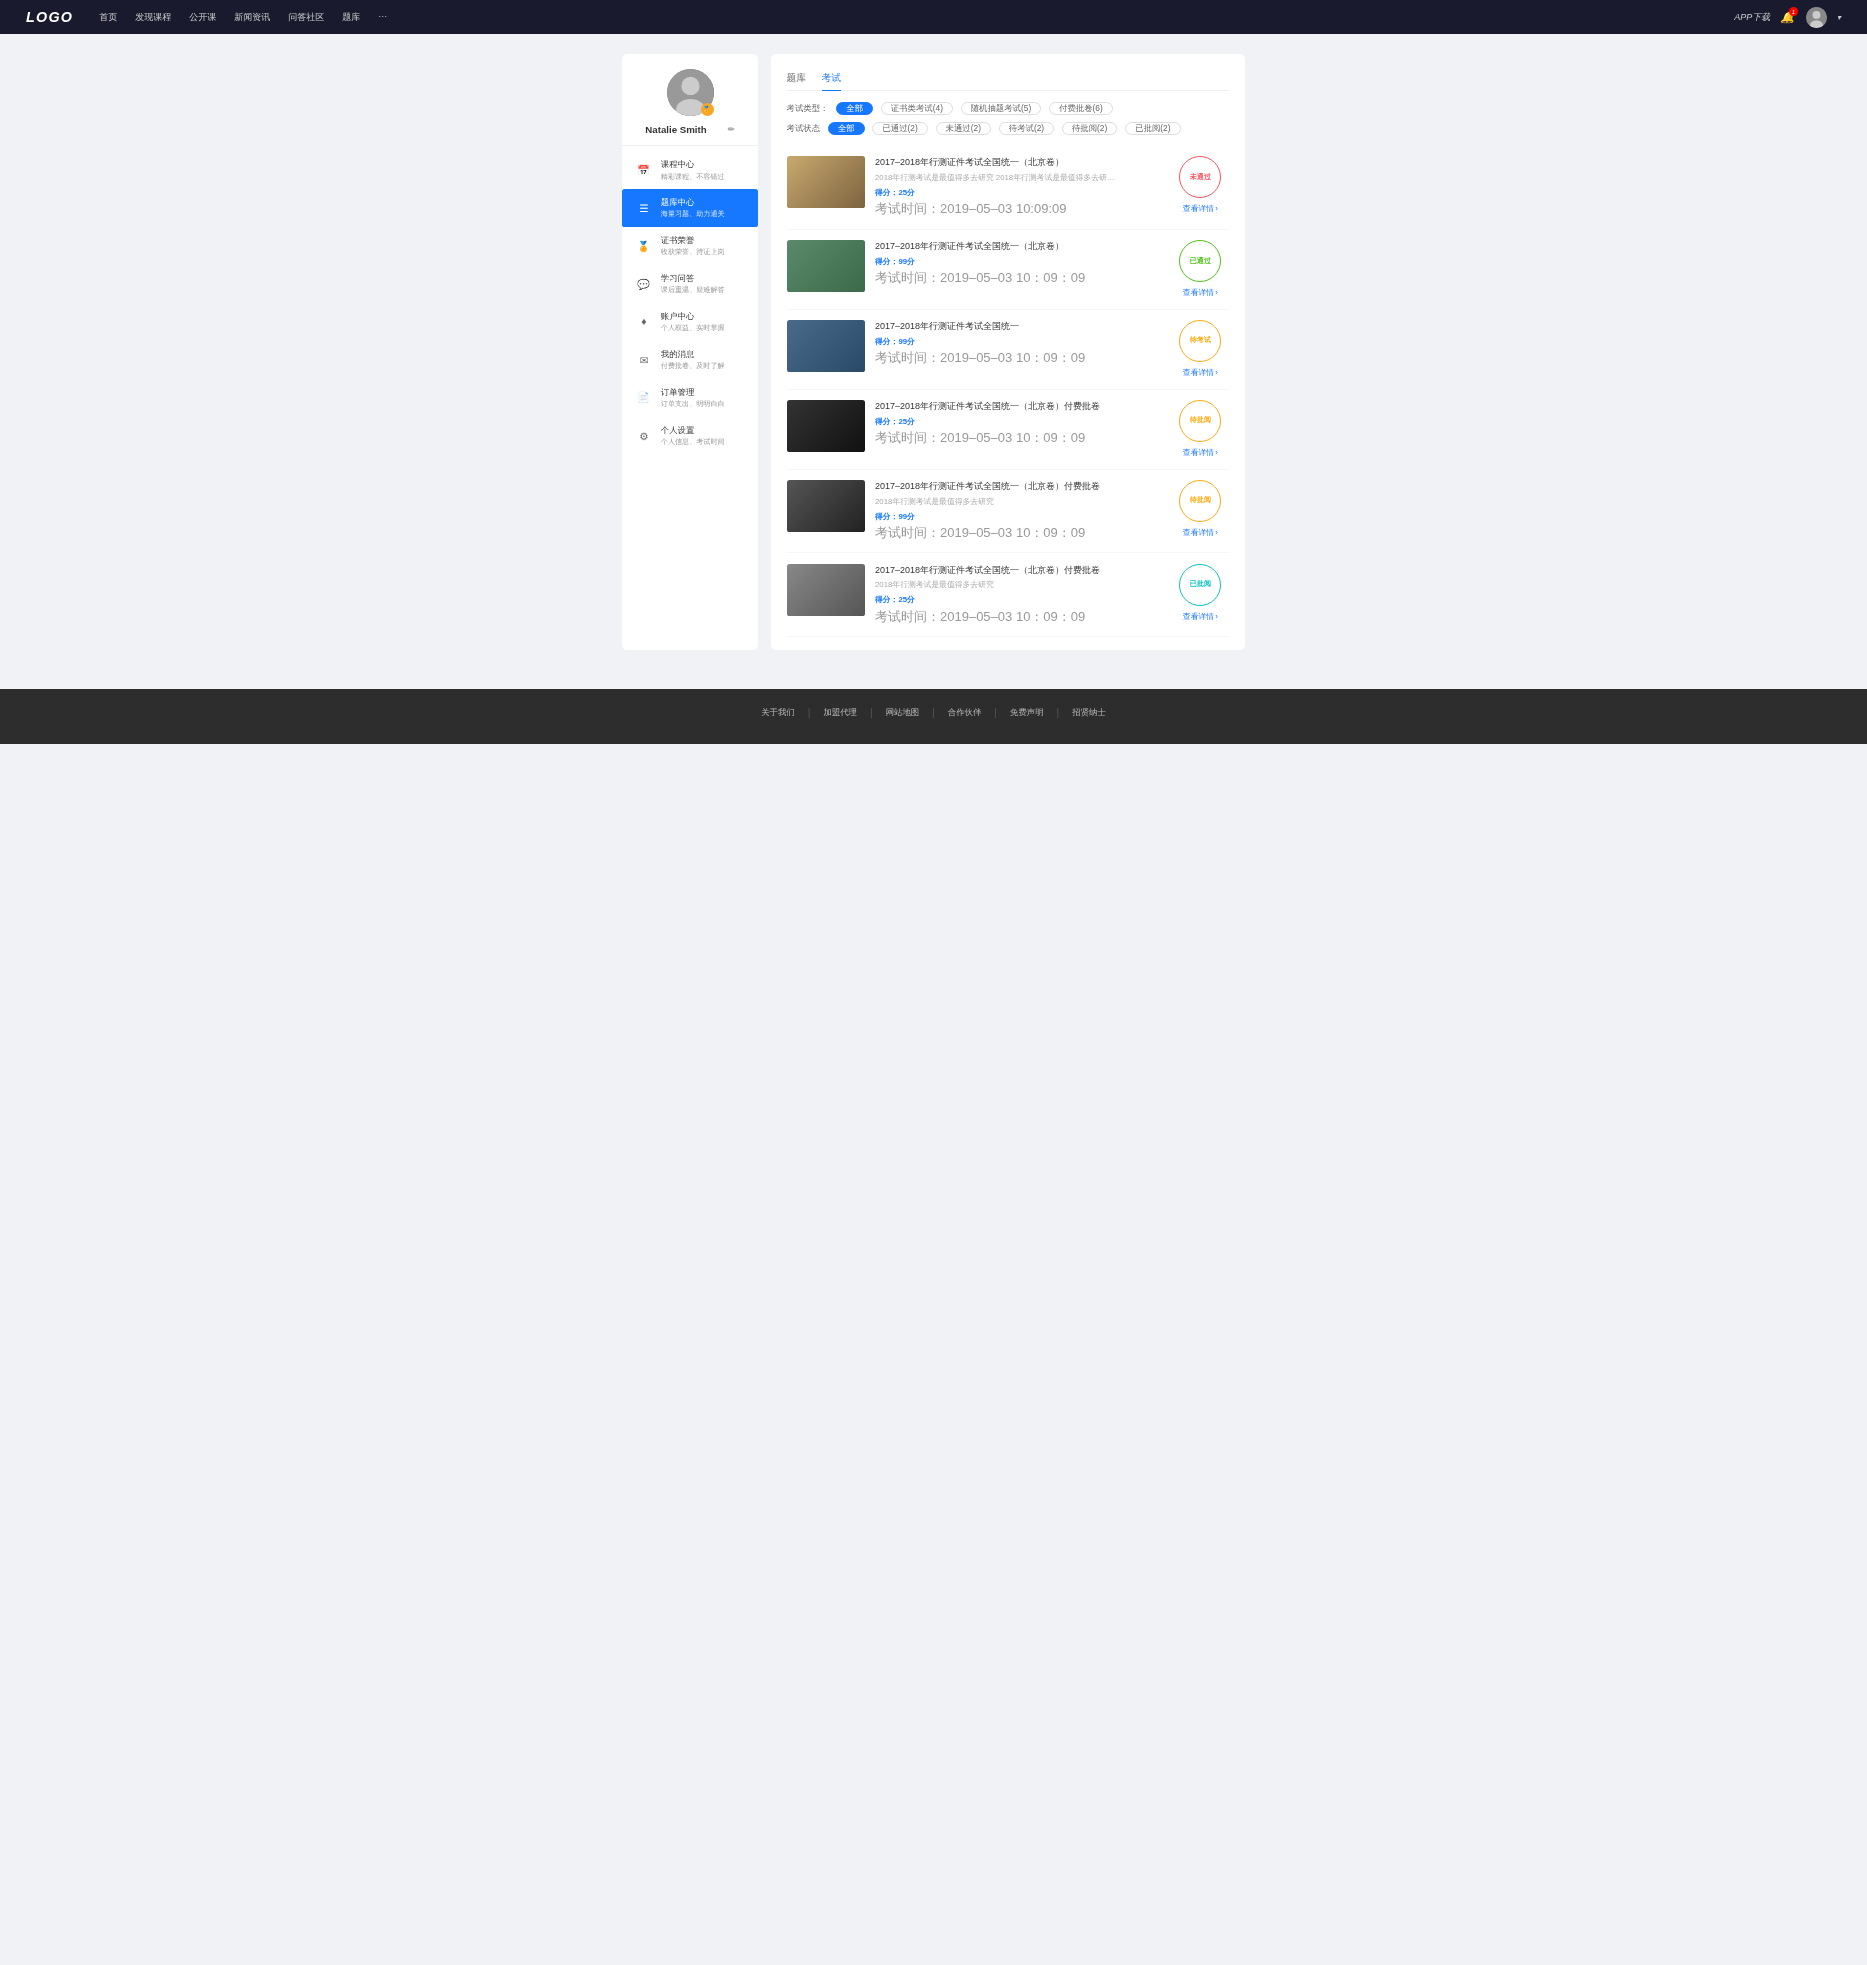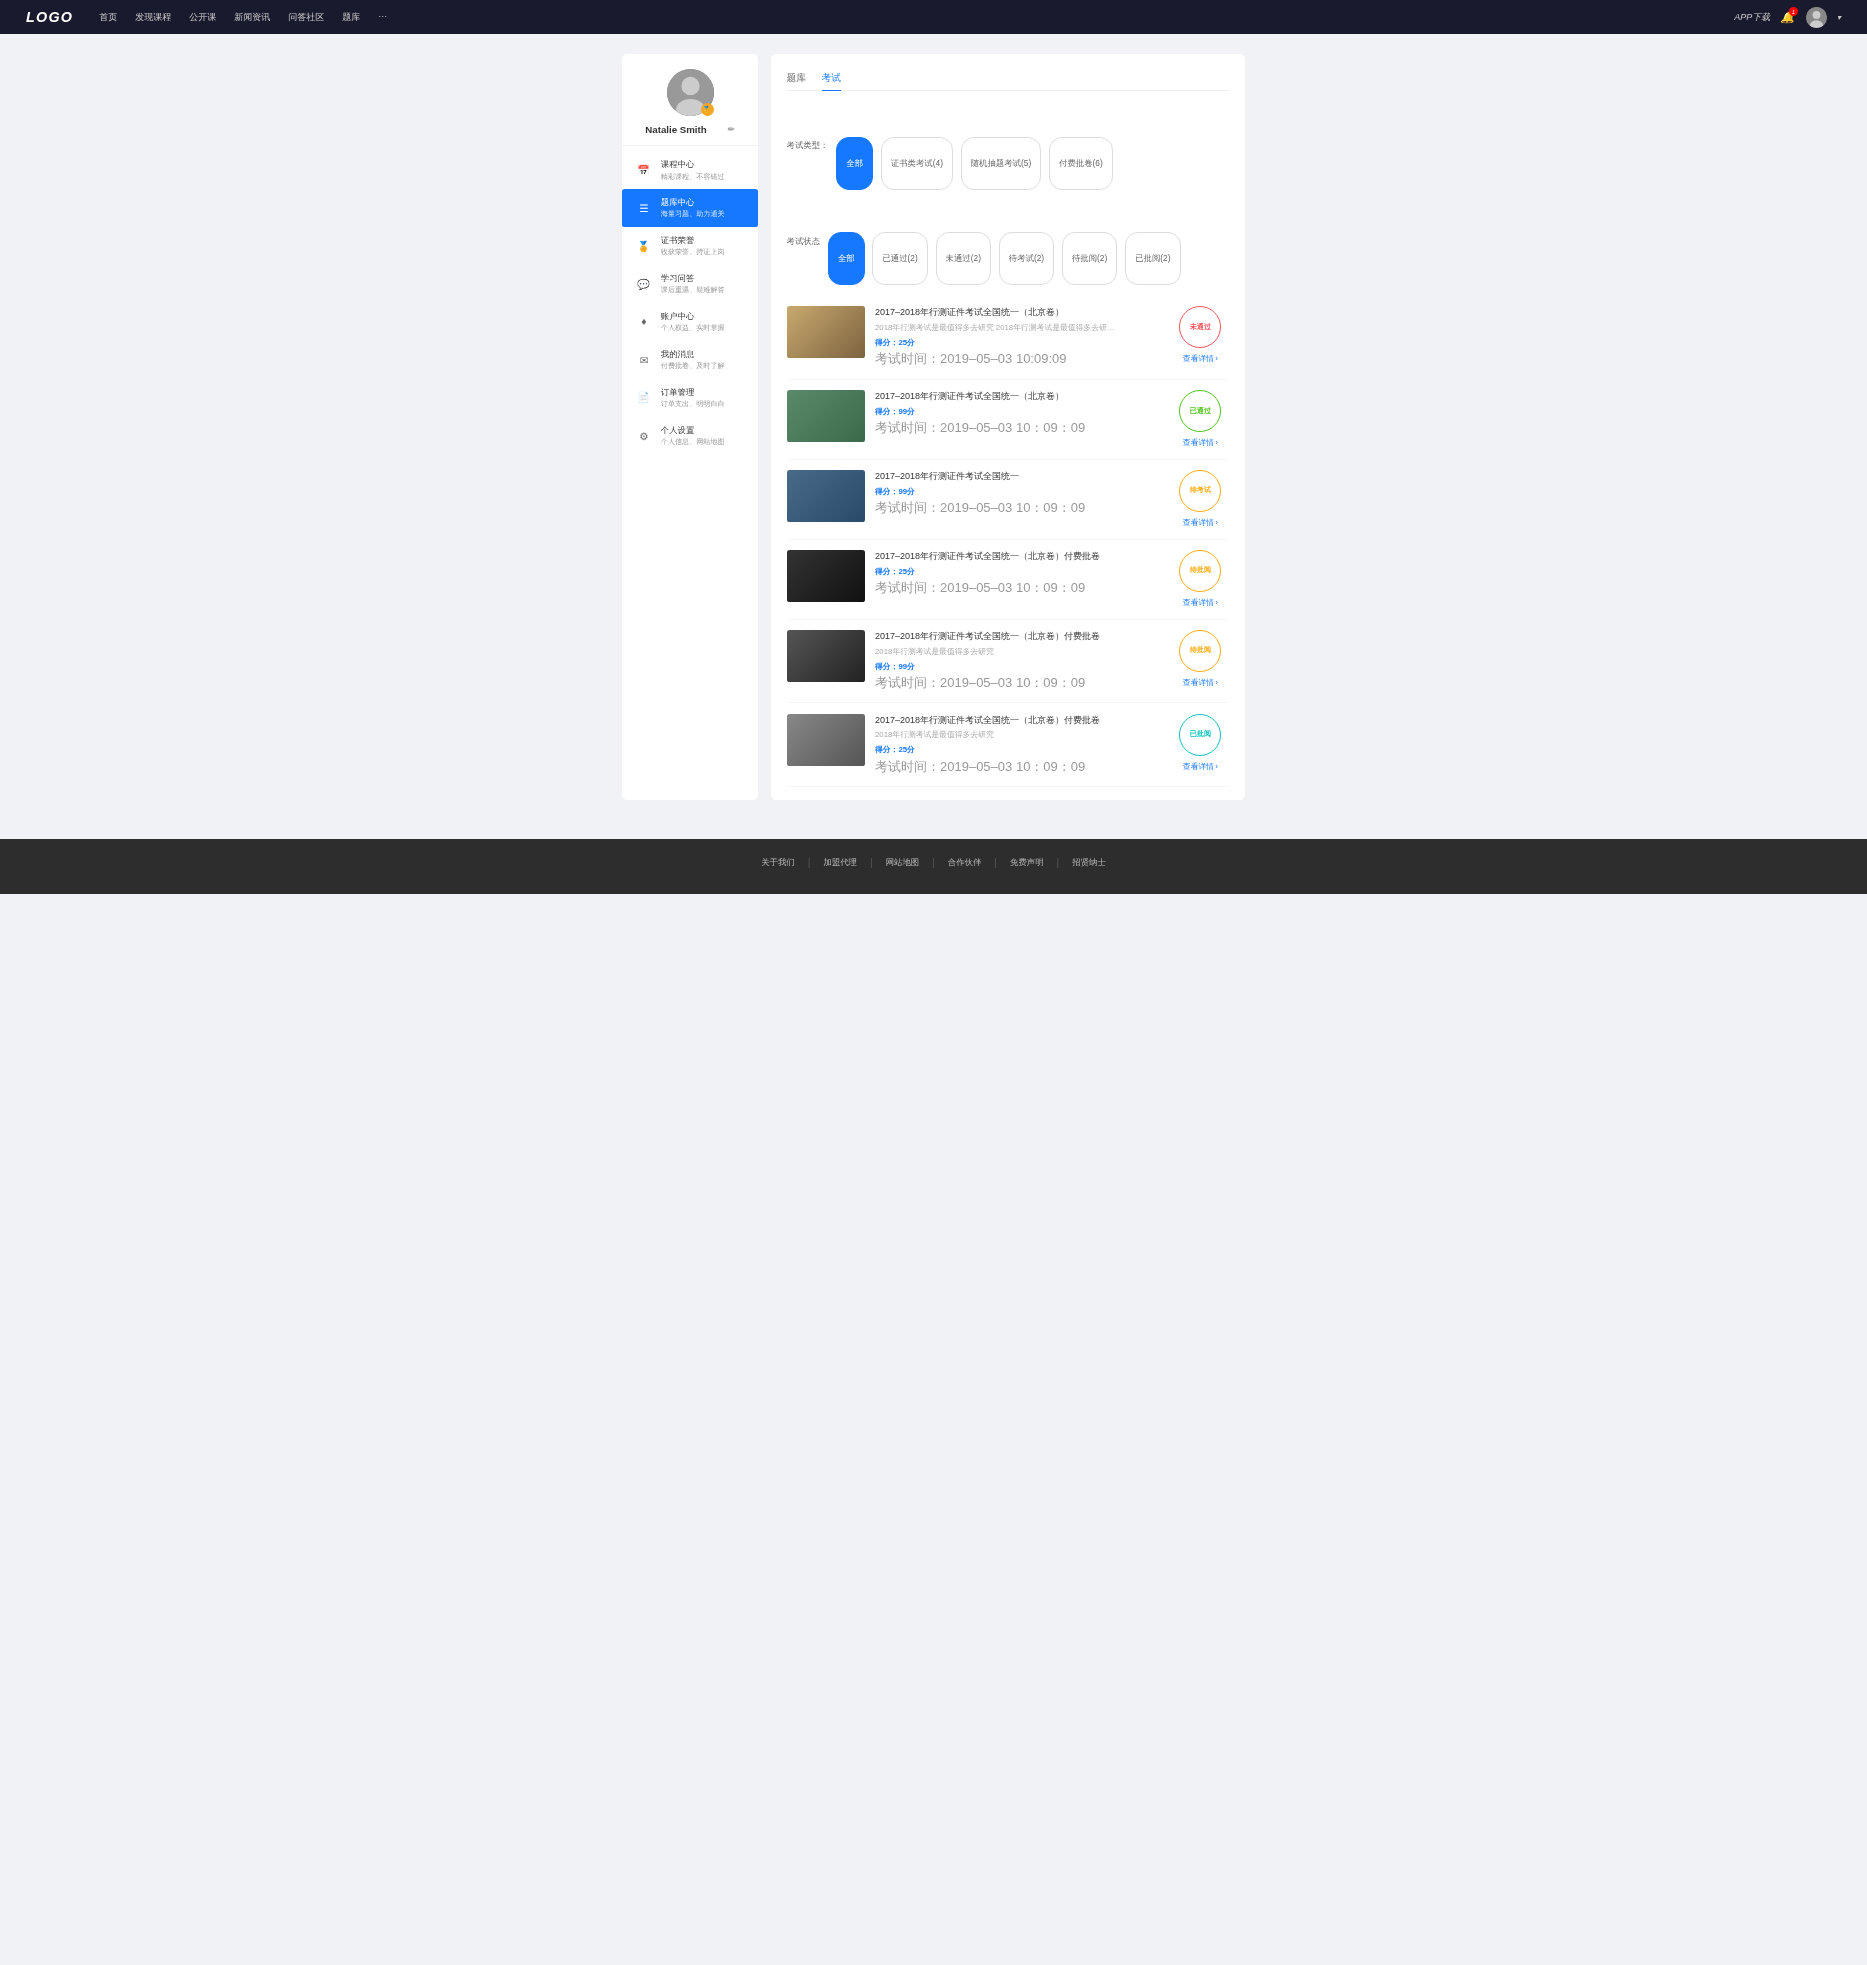--- a/index.html
+++ b/index.html
@@ -210,28 +210,27 @@
     
     .filter-row {
       display: flex;
       align-items: center;
       gap: 7.8px;
       margin-bottom: 7.8px;
       flex-wrap: wrap;
     }
     .filter-label { font-size: 8.4px; color: #666; flex-shrink: 0; }
     .filter-btn {
-      padding: 20px 9px;
+      padding: 0 9px;
       border-radius: 13px;
       font-size: 8.4px;
       cursor: pointer;
       border: 0.6px solid #ddd;
       background: white;
       color: #666;
-      margin-top: 35px;
     }
     .filter-btn.active {
       background: #1677ff;
       color: white;
       border-color: #1677ff;
     }
 
     
     .exam-list { margin-top: 10.4px; }
     .exam-item {
@@ -454,21 +453,21 @@
         <div class="sidebar-item-icon">📄</div>
         <div class="sidebar-item-text">
           <span class="sidebar-item-title">订单管理</span>
           <span class="sidebar-item-sub">订单支出、明明白白</span>
         </div>
       </div>
       <div class="sidebar-item">
         <div class="sidebar-item-icon">⚙</div>
         <div class="sidebar-item-text">
           <span class="sidebar-item-title">个人设置</span>
-          <span class="sidebar-item-sub">个人信息、网站地图</span>
+          <span class="sidebar-item-sub">个人信息、考试时间</span>
         </div>
       </div>
     </div>
   </aside>
 
   <main class="content-area">
 
     <div class="content-tabs">
       <div class="content-tab">题库</div>
       <div class="content-tab active">考试</div>

